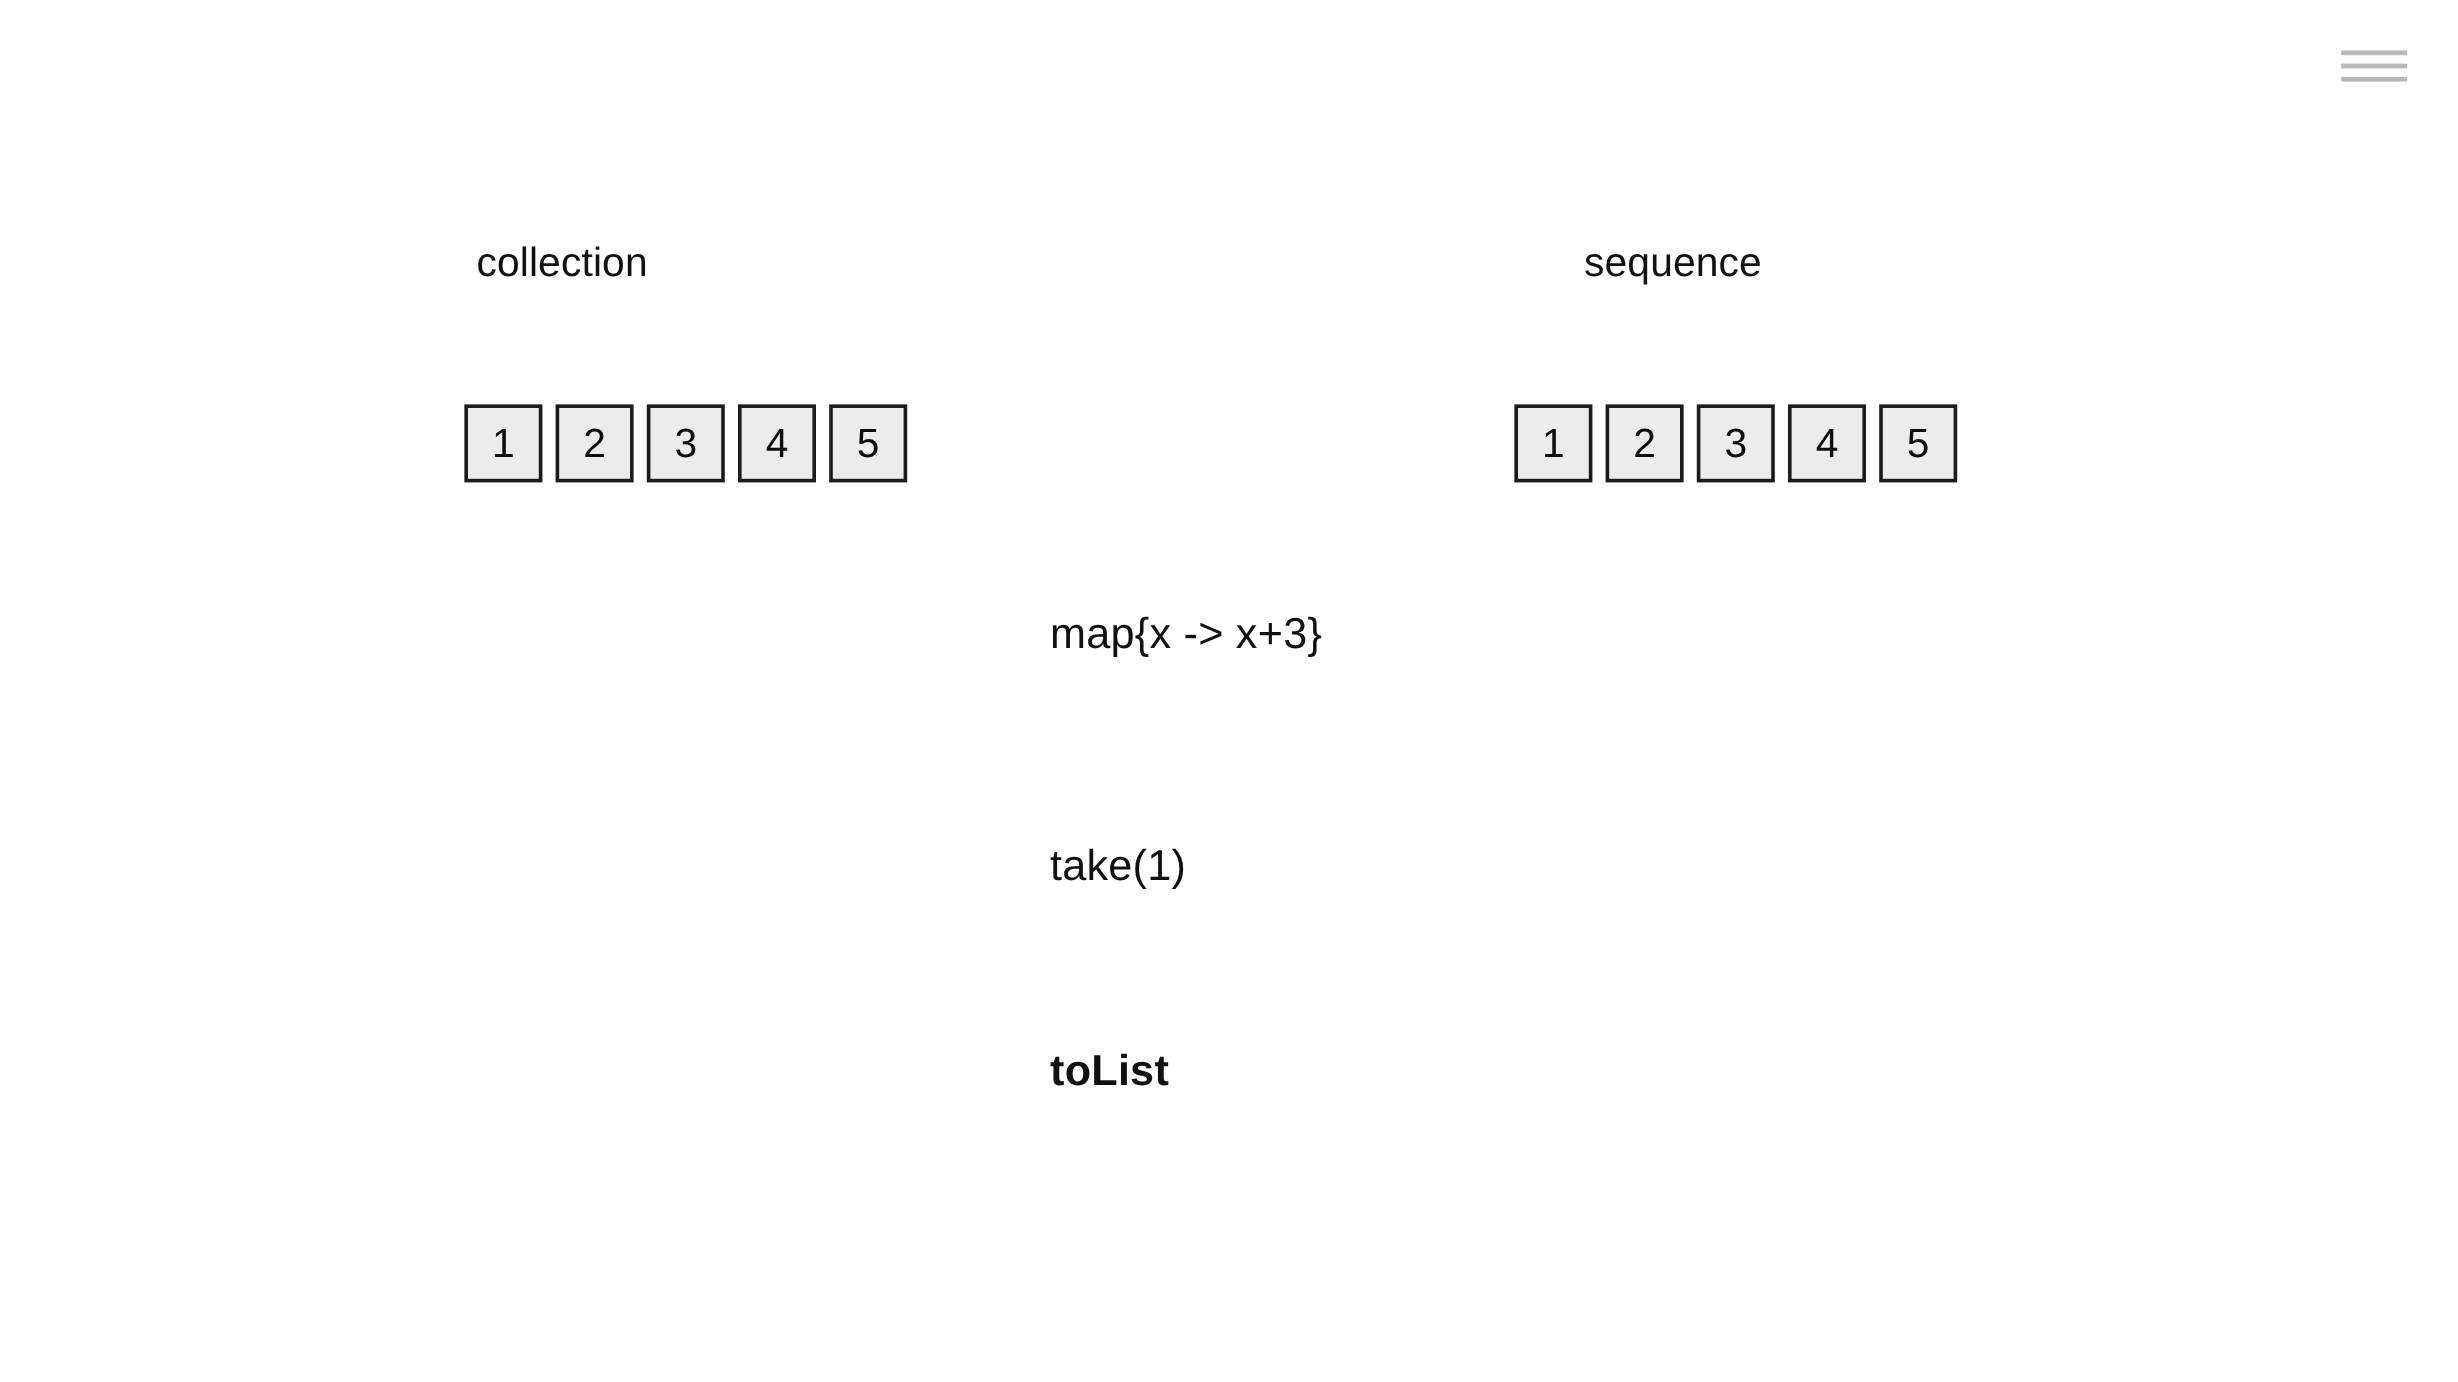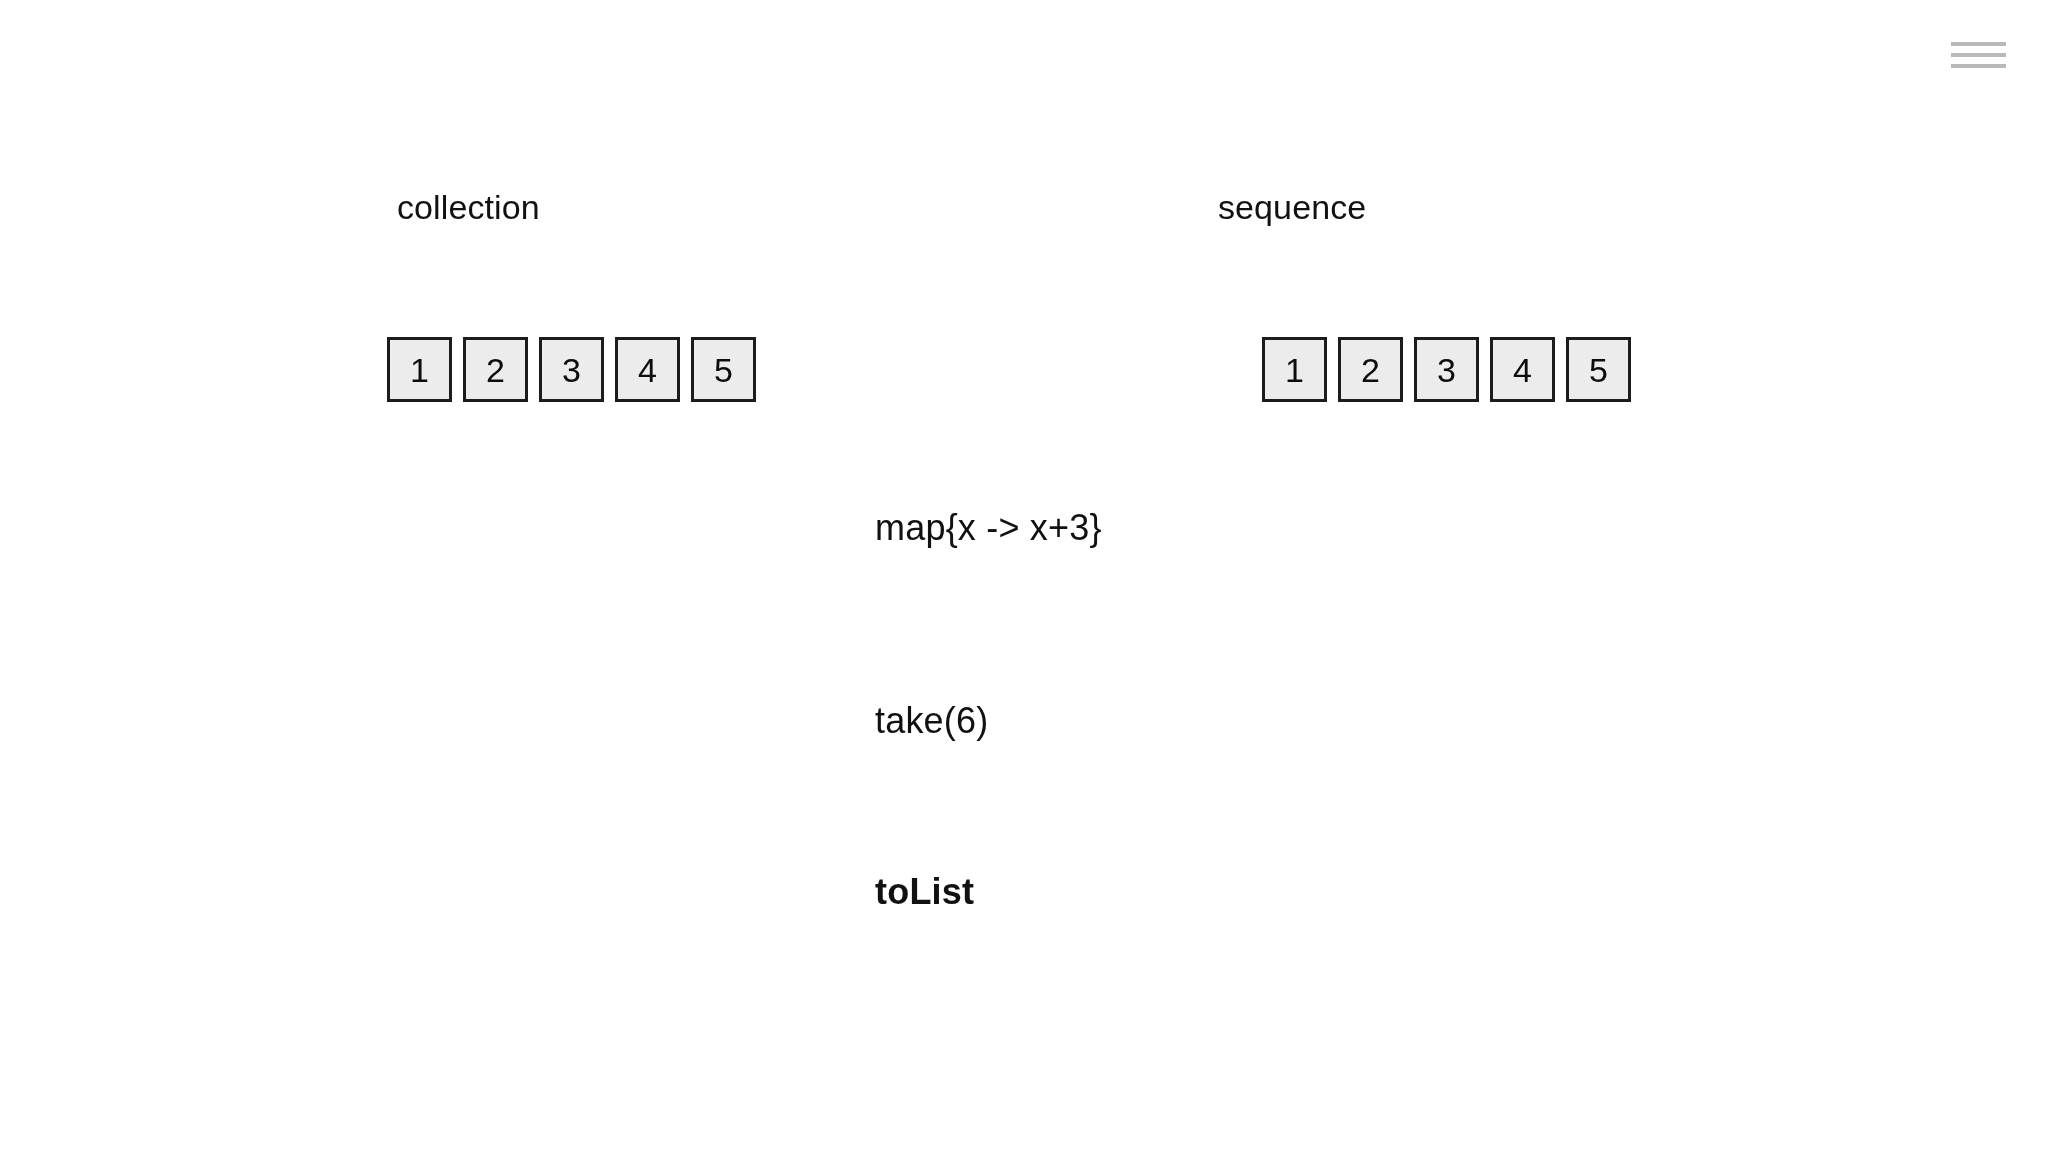--- a/index.html
+++ b/index.html
@@ -51,23 +51,24 @@
 
   
   .col-title {
     position: absolute;
     font-size: 34px;
     font-weight: 400;
     line-height: 1;
     letter-spacing: 0.1px;
     color: #111111;
     white-space: nowrap;
+    margin-top: 12px;
   }
   #title-collection { left: 397px; top: 190px; }
-  #title-sequence   { left: 1218px; top: 190px; }
+  #title-sequence   { left: 1320px; top: 190px; }
 
   
   .box-row {
     position: absolute;
     top: 337px;
     display: flex;
     gap: 11px;
   }
   #row-collection { left: 387px; }
   #row-sequence   { left: 1262px; }
@@ -129,17 +130,17 @@
   <div class="box-row" id="row-sequence">
     <div class="elem-box">1</div>
     <div class="elem-box">2</div>
     <div class="elem-box">3</div>
     <div class="elem-box">4</div>
     <div class="elem-box">5</div>
   </div>
 
   <div class="op-label" id="op-map">map{x -&gt; x+3}</div>
 
-  <div class="op-label" id="op-take">take(6)</div>
+  <div class="op-label" id="op-take">take(1)</div>
 
   <div class="op-label" id="op-tolist">toList</div>
 
 </div>
 
 </body></html>

